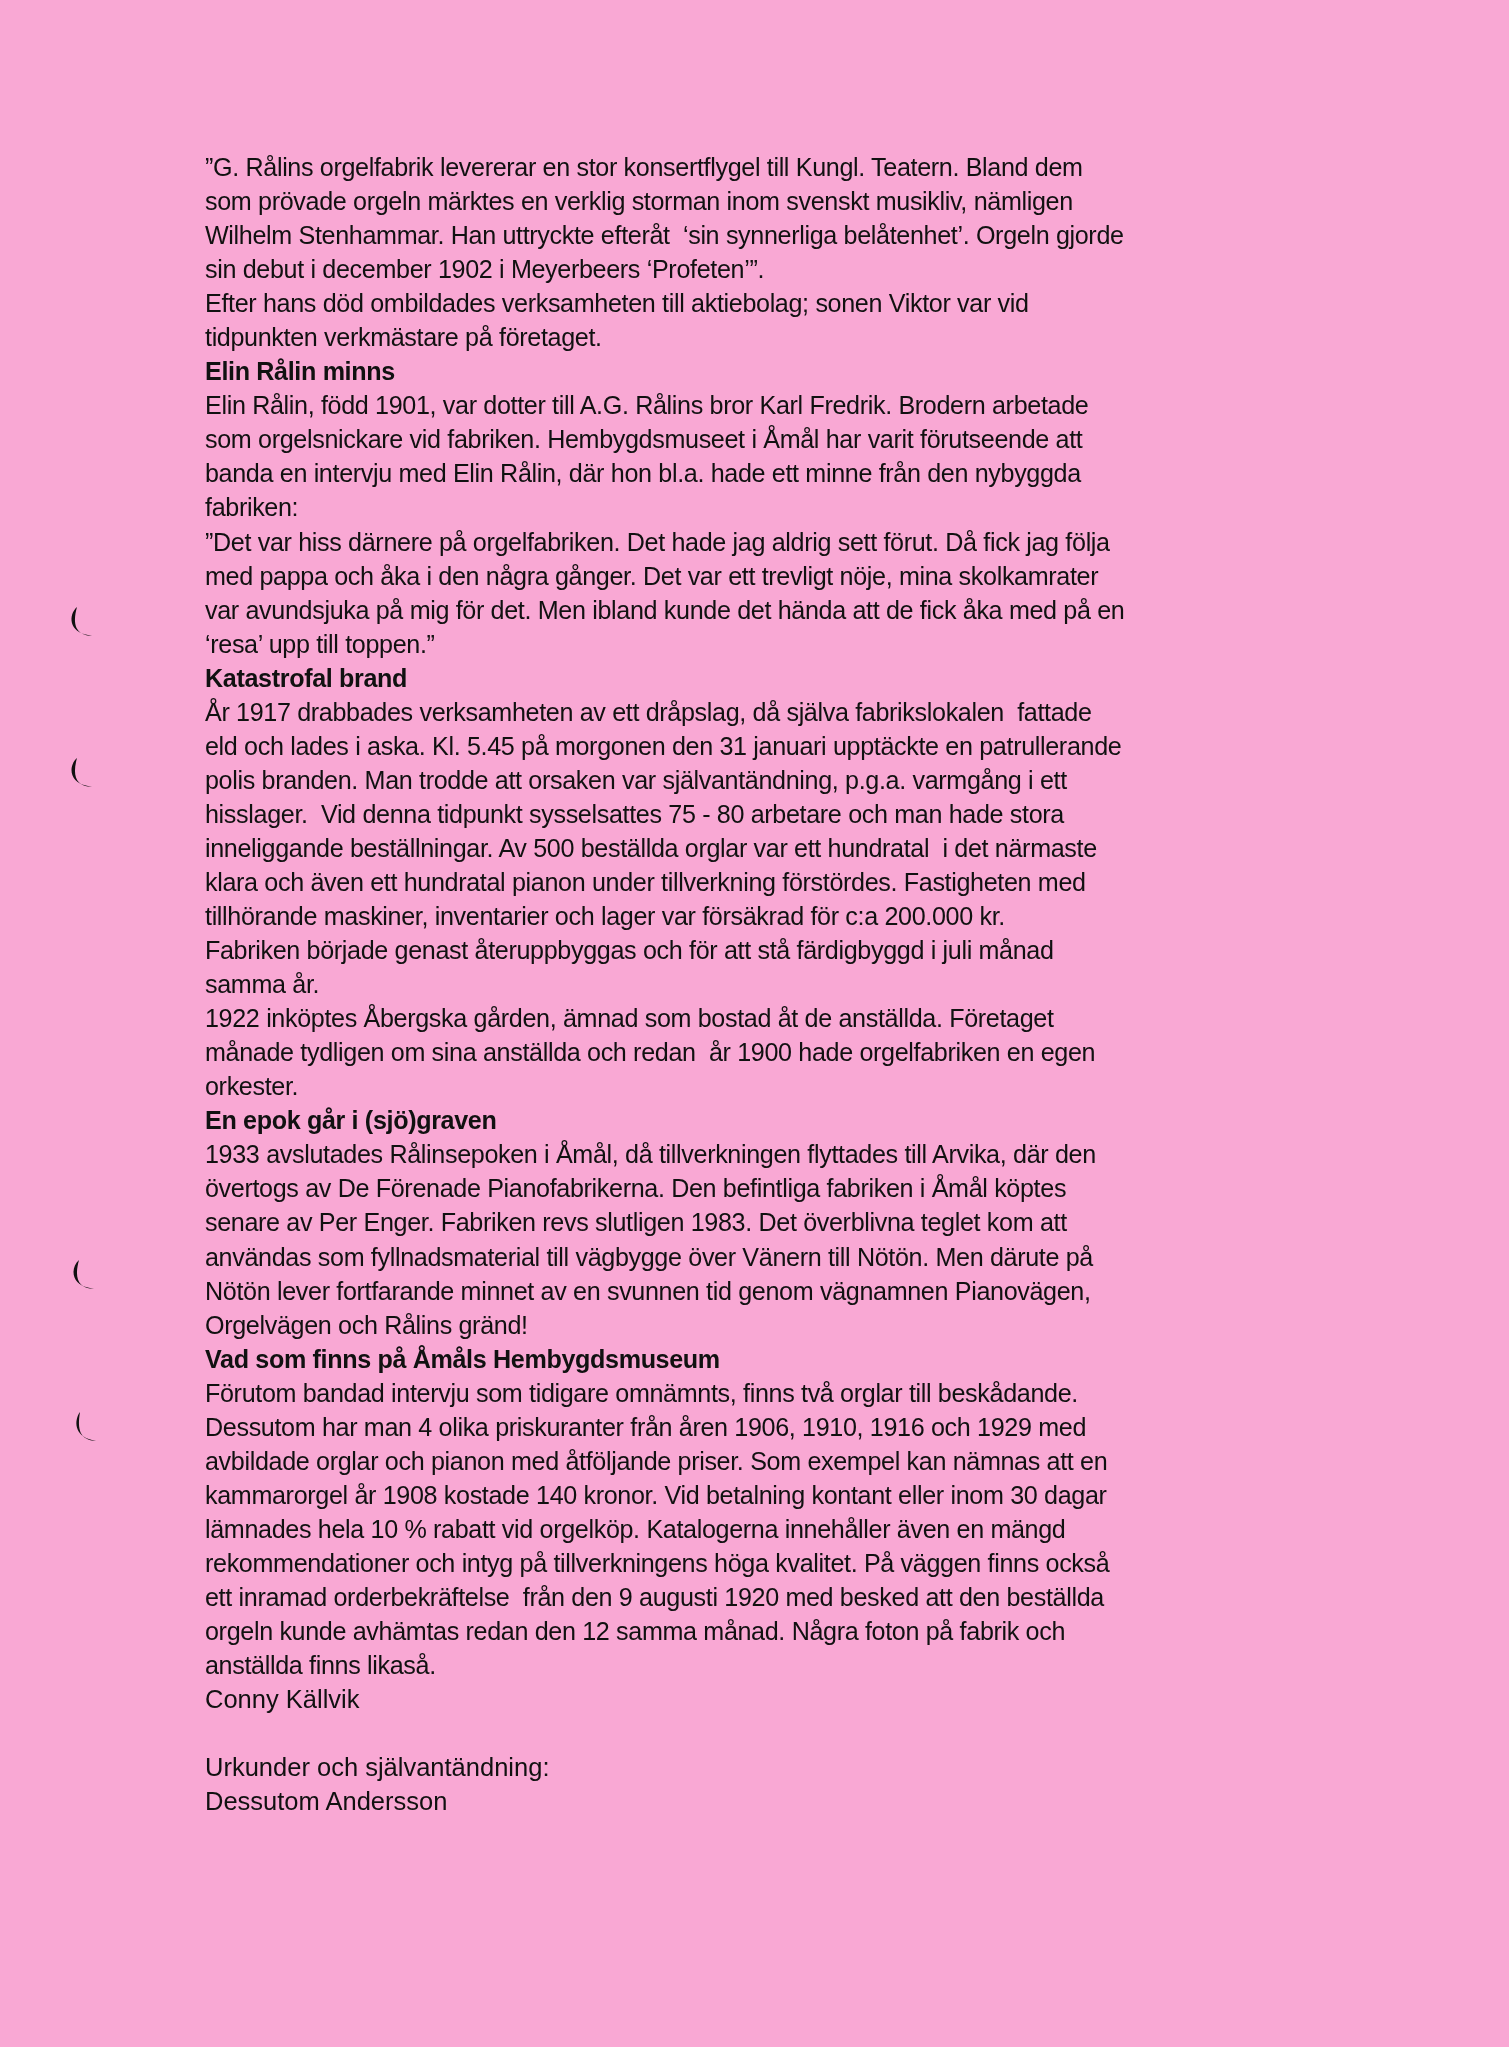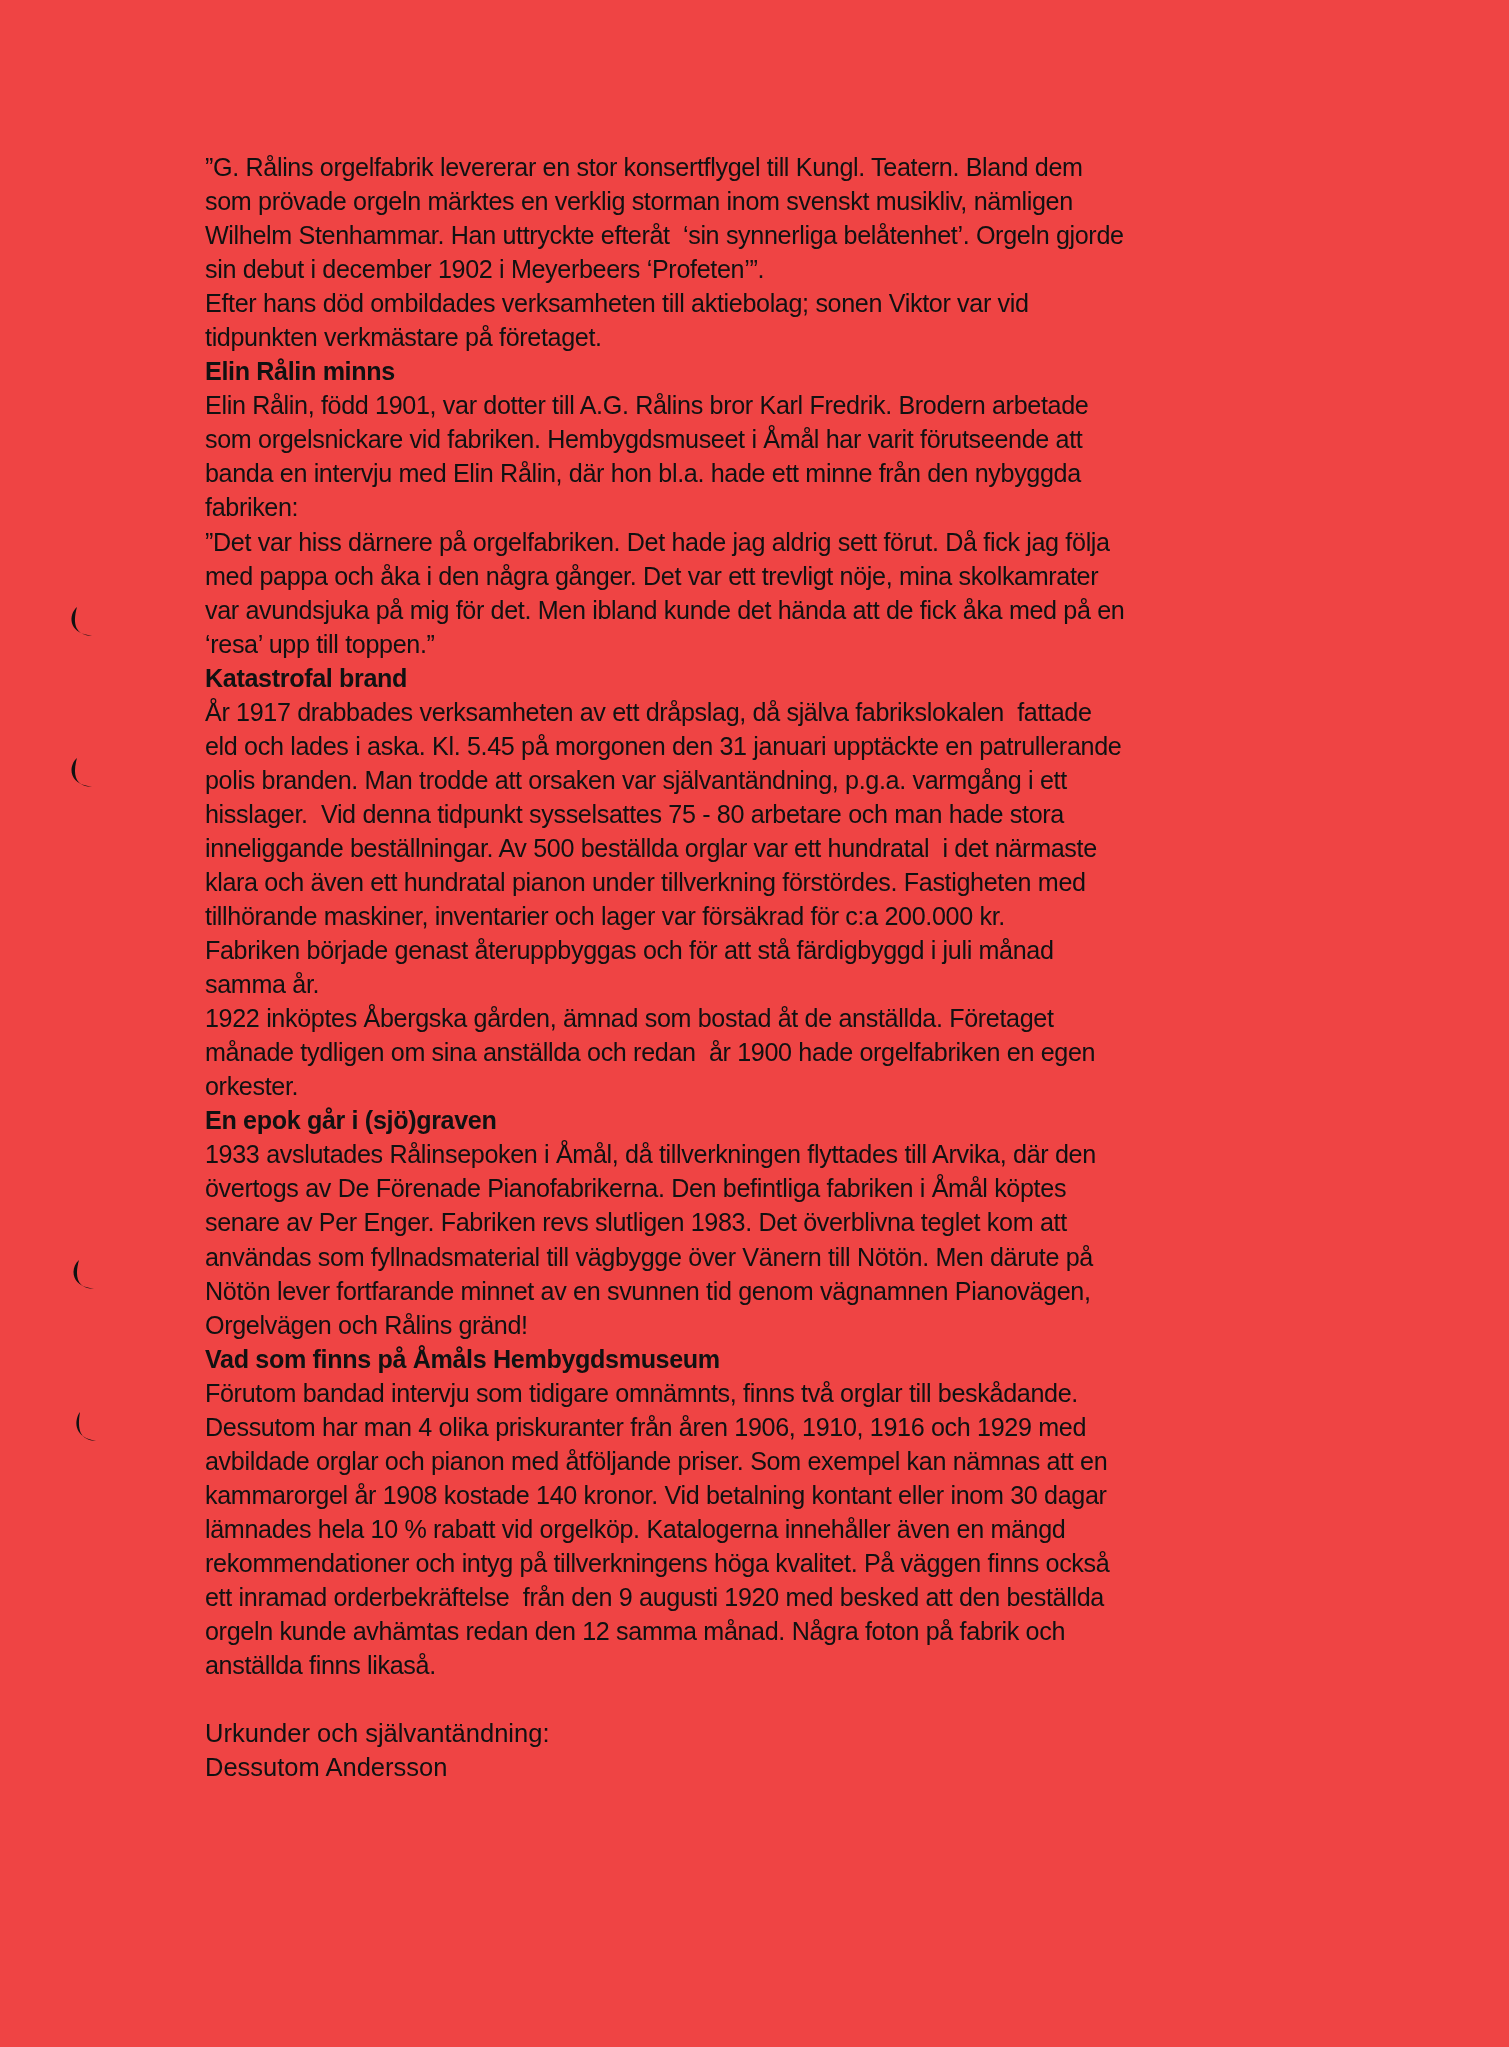--- a/index.html
+++ b/index.html
@@ -10,21 +10,21 @@
   body {
     width: 1509px;
     height: 2047px;
     position: relative;
     overflow: hidden;
   }
   .page {
     position: absolute;
     left: 0; top: 0;
     width: 1509px; height: 2047px;
-    background: #ef4444;
+    background: #f9a8d4;
   }
   .text-block {
     position: absolute;
     left: 205px;
     top: 150px;
     width: 1160px;
     font-family: "Liberation Sans", sans-serif;
     font-size: 25.5px;
     line-height: 34.05px;
     color: #111111;
@@ -147,19 +147,20 @@
       <span class="line">avbildade orglar och pianon med åtföljande priser. Som exempel kan nämnas att en</span>
       <span class="line">kammarorgel år 1908 kostade 140 kronor. Vid betalning kontant eller inom 30 dagar</span>
       <span class="line">lämnades hela 10 % rabatt vid orgelköp. Katalogerna innehåller även en mängd</span>
       <span class="line">rekommendationer och intyg på tillverkningens höga kvalitet. På väggen finns också</span>
       <span class="line">ett inramad orderbekräftelse  från den 9 augusti 1920 med besked att den beställda</span>
       <span class="line">orgeln kunde avhämtas redan den 12 samma månad. Några foton på fabrik och</span>
       <span class="line">anställda finns likaså.</span>
     </div>
 
     <div class="signature">
+      <span class="line">Conny Källvik</span>
       <span class="line blank"></span>
       <span class="line">Urkunder och självantändning:</span>
       <span class="line">Dessutom Andersson</span>
     </div>
 
   </div>
 </div>
 
 </body></html>

